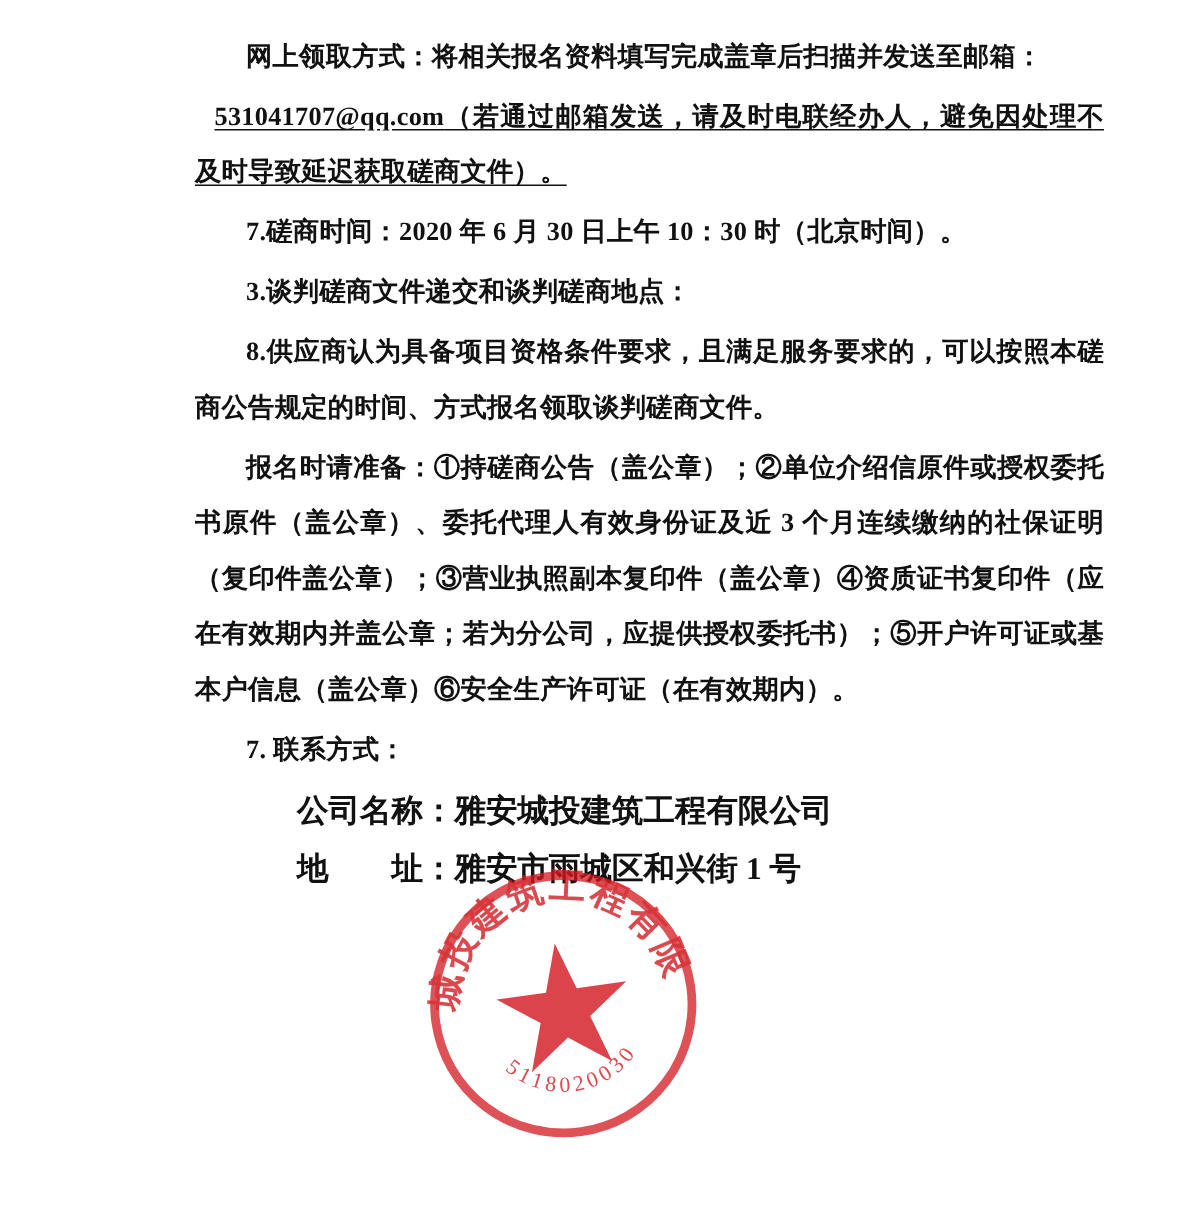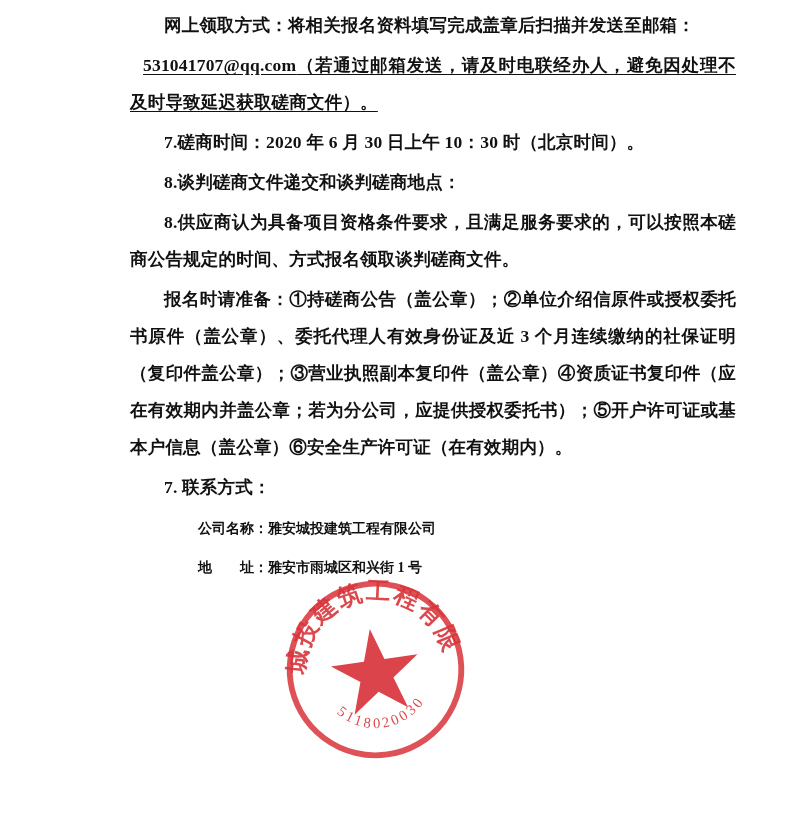--- a/index.html
+++ b/index.html
@@ -13,21 +13,21 @@
     font-family: "Liberation Serif", serif;
     color: #111111;
     overflow: hidden;
     position: relative;
   }
   #page {
     position: relative;
     width: 798px;
     height: 798px;
     box-sizing: border-box;
-    padding: 7px 62px 0 130px;
+    padding: 19px 62px 0 130px;
   }
   .para {
     font-size: 17.5px;
     line-height: 37px;
     font-weight: bold;
     letter-spacing: 0.2px;
     margin: 0 0 3px 0;
     text-align: justify;
     position: relative;
     z-index: 2;
@@ -39,21 +39,21 @@
     text-decoration: underline;
     text-underline-offset: 3px;
   }
   .email {
     text-decoration: underline;
     text-underline-offset: 3px;
     font-family: "Liberation Serif", serif;
     margin-left: 13px;
   }
   .contact {
-    font-size: 14px;
+    font-size: 21px;
     line-height: 39px;
     font-weight: bold;
     text-indent: 34px;
     margin: 0;
     position: relative;
     z-index: 2;
   }
   .spaced-label {
     display: inline-block;
   }
@@ -81,21 +81,21 @@
     <span>网上领取方式：</span><span>将相关报名资料填写完成盖章后扫描并发送至邮箱：</span>
   </p>
 
   <p class="para">
     <span class="email">531041707@qq.com</span><span class="u">（若通过邮箱发送，请及时电联经办人，避免因处理不及时导致延迟获取磋商文件）。</span>
   </p>
 
 
   <p class="para indent">7.磋商时间：2020 年 6 月 30 日上午 10：30 时（北京时间）。</p>
 
-  <p class="para indent">8.谈判磋商文件递交和谈判磋商地点：</p>
+  <p class="para indent">3.谈判磋商文件递交和谈判磋商地点：</p>
 
 
 
   <p class="para indent">8.供应商认为具备项目资格条件要求，且满足服务要求的，可以按照本磋商公告规定的时间、方式报名领取谈判磋商文件。</p>
 
   <p class="para indent">报名时请准备：①持磋商公告（盖公章）；②单位介绍信原件或授权委托书原件（盖公章）、委托代理人有效身份证及近 3 个月连续缴纳的社保证明（复印件盖公章）；③营业执照副本复印件（盖公章）④资质证书复印件（应在有效期内并盖公章；若为分公司，应提供授权委托书）；⑤开户许可证或基本户信息（盖公章）⑥安全生产许可证（在有效期内）。</p>
 
   <p class="para indent">7. 联系方式：</p>
 
   <p class="contact">

